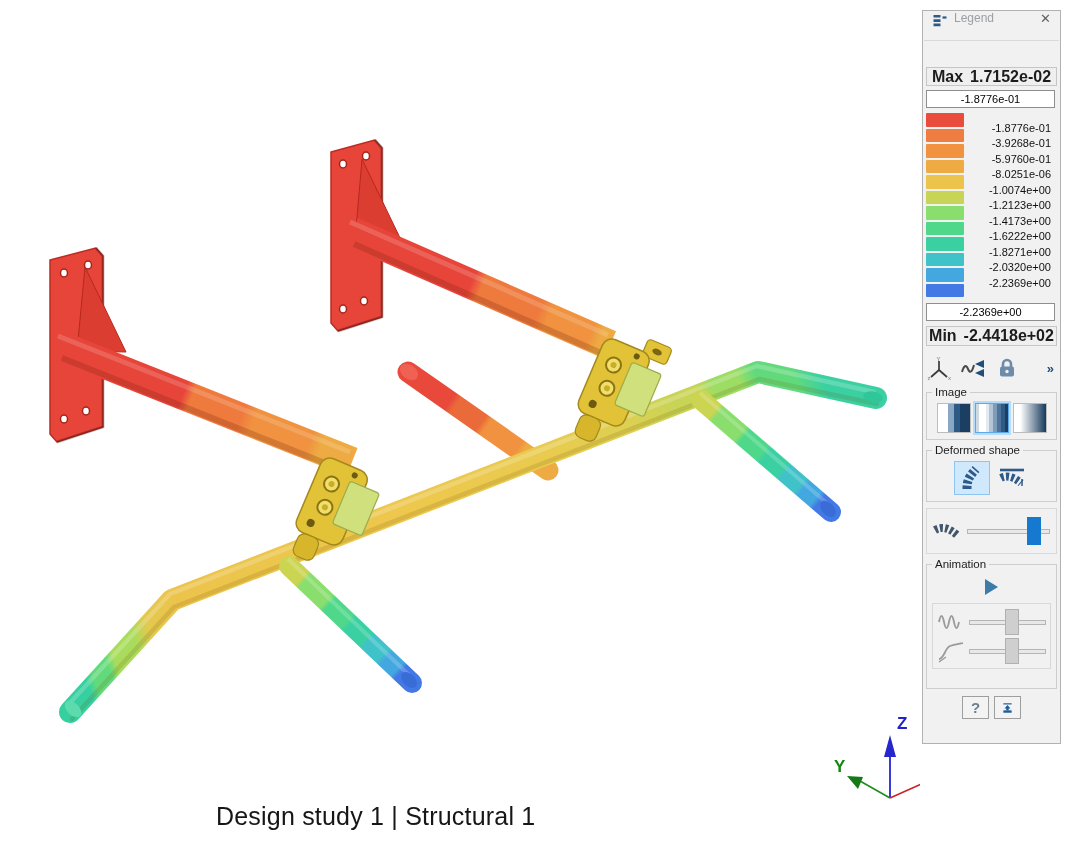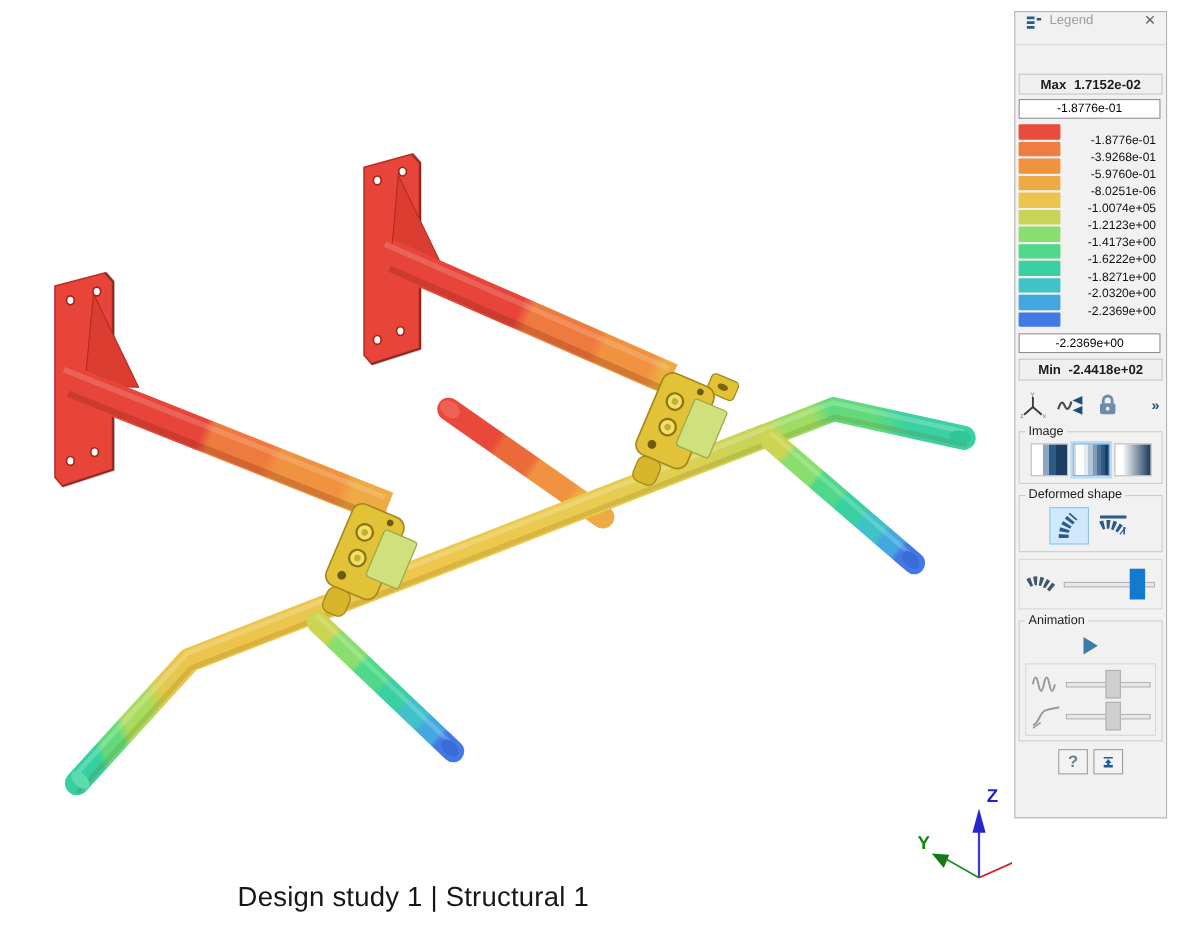--- a/index.html
+++ b/index.html
@@ -22,21 +22,21 @@
     font-size:11px;color:#1c1c1c;
   }
   .titlebar{height:29px;display:flex;padding:0 6px;}
   .titlebar .ticon{margin:2px 6px 0 2px;}
   .titlebar .ttext{color:#9aa0a6;font-size:12px;flex:1;}
   .titlebar .close{color:#5f6368;font-size:13px;cursor:pointer;padding:0 3px;}
   .sep{height:1px;background:#d9d9d9;margin:0 1px;}
   .fieldtitle{margin-top:14px;text-align:center;font-weight:bold;font-size:13px;line-height:15px;color:#0d0d0d;}
   .maxbox,.minbox{
     margin:0 3px;border:1px solid #c6c6c6;background:#efefef;
-    text-align:center;font-weight:bold;font-size:12px;height:19px;line-height:18px;box-sizing:border-box;
+    text-align:center;font-weight:bold;font-size:16px;height:19px;line-height:18px;box-sizing:border-box;
   }
   .maxbox{margin-top:26px;}
   .minbox{margin-top:5px;height:20px;}
   .vspan{margin-left:7px;}
   input.bound{
     display:block;margin:4px 3px 0;width:calc(100% - 8px);height:18px;box-sizing:border-box;
     border:1px solid #8e8e8e;background:#ffffff;text-align:center;
     font-family:"Liberation Sans",sans-serif;font-size:11px;padding:0;
   }
   .scale{position:relative;margin-top:5px;height:186px;}
@@ -293,21 +293,21 @@
         <div class="swatch" style="background: rgb(59, 208, 162);"></div>
         <div class="swatch" style="background: rgb(64, 194, 201);"></div>
         <div class="swatch" style="background: rgb(68, 168, 224);"></div>
         <div class="swatch" style="background: rgb(66, 121, 229);"></div>
       </div>
     <div class="labels" id="scale-labels">
         <div class="slabel">-1.8776e-01</div>
         <div class="slabel">-3.9268e-01</div>
         <div class="slabel">-5.9760e-01</div>
         <div class="slabel">-8.0251e-06</div>
-        <div class="slabel">-1.0074e+05</div>
+        <div class="slabel">-1.0074e+00</div>
         <div class="slabel">-1.2123e+00</div>
         <div class="slabel">-1.4173e+00</div>
         <div class="slabel">-1.6222e+00</div>
         <div class="slabel">-1.8271e+00</div>
         <div class="slabel">-2.0320e+00</div>
         <div class="slabel">-2.2369e+00</div>
       </div>
   </div>
 
   <input class="bound" value="-2.2369e+00" style="">
@@ -369,21 +369,21 @@
   <div class="subbox">
     <svg width="28" height="22" viewBox="0 0 28 22">
       <path d="M2 10 C9 6 16 8 24 15" fill="none" stroke="#42566b" stroke-width="8" stroke-dasharray="3 2.2"></path>
     </svg>
     <div class="slider">
       <div class="track"></div>
       <div class="handle blue" style="left:72%"></div>
     </div>
   </div>
 
-  <div class="group" style="padding-bottom:4px;">
+  <div class="group" style="padding-bottom:19px;">
     <span class="glabel">Animation</span>
     <div class="anim-play">
       <div class="play-tri"></div>
     </div>
     <div class="anim-rows">
       <div class="anim-row">
         <svg width="28" height="26" viewBox="0 0 28 26">
           <path d="M2 13 Q4.5 1 7 13 T12 13 T17 13 T22 13" fill="none" stroke="#9a9a9a" stroke-width="1.8"></path>
         </svg>
         <div class="slider">

